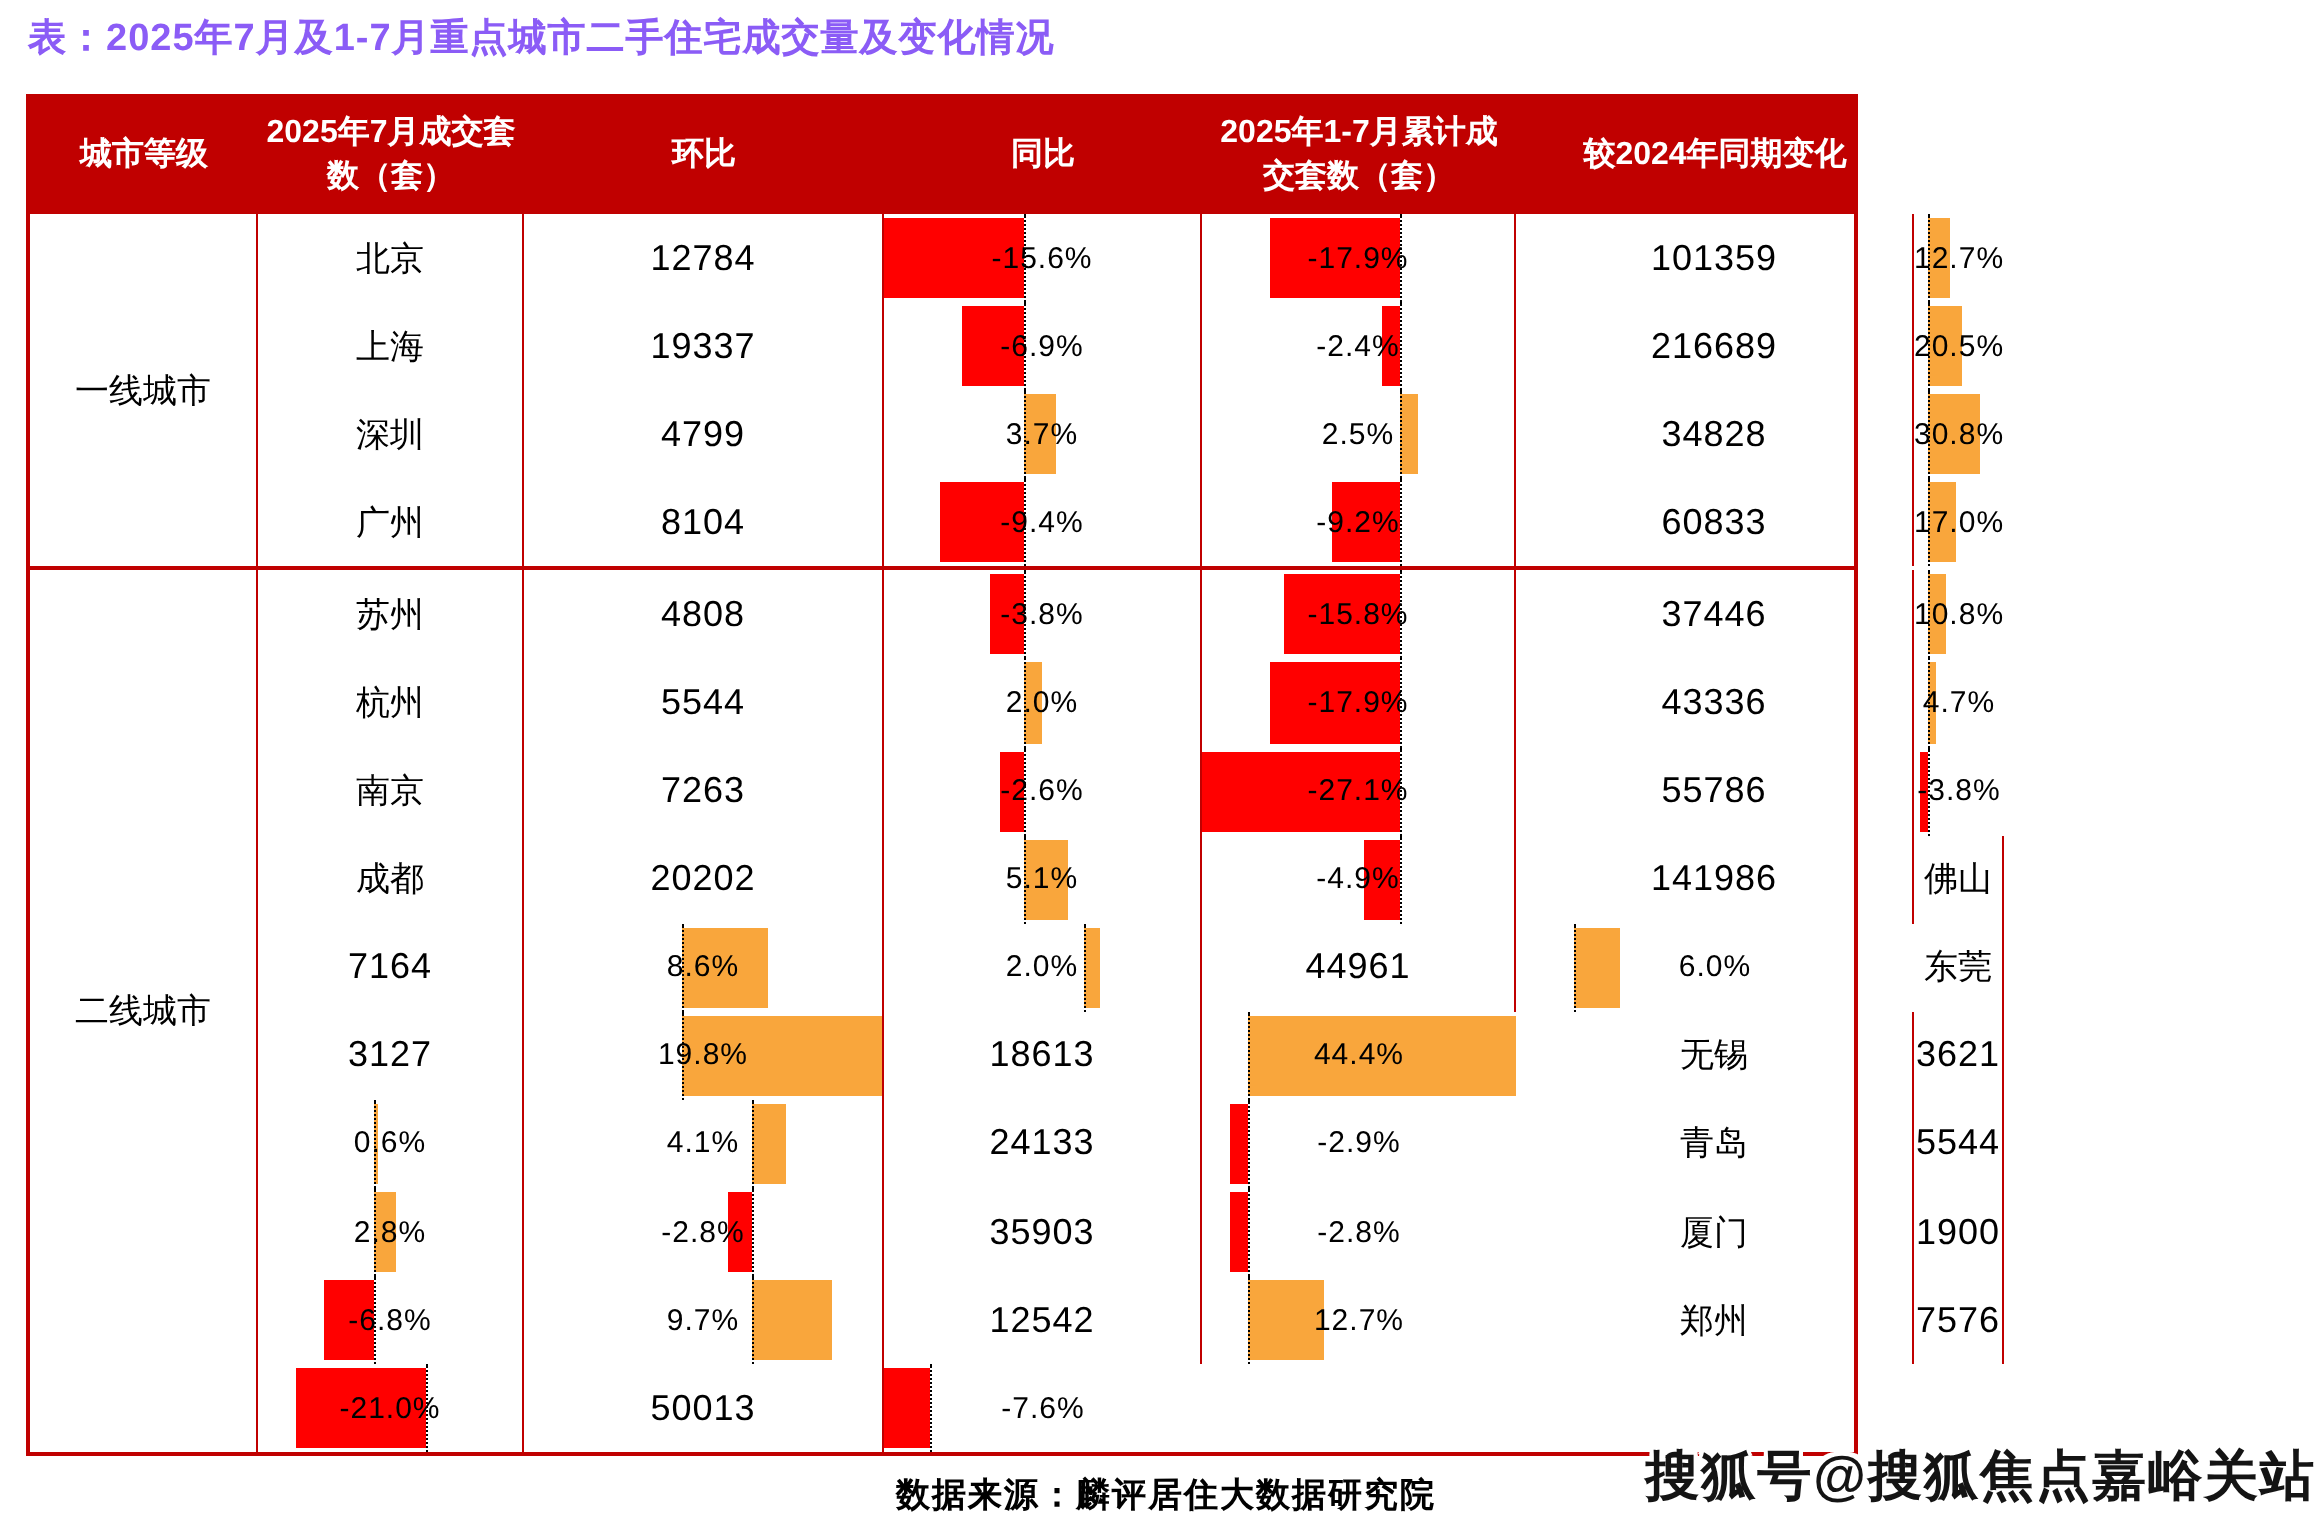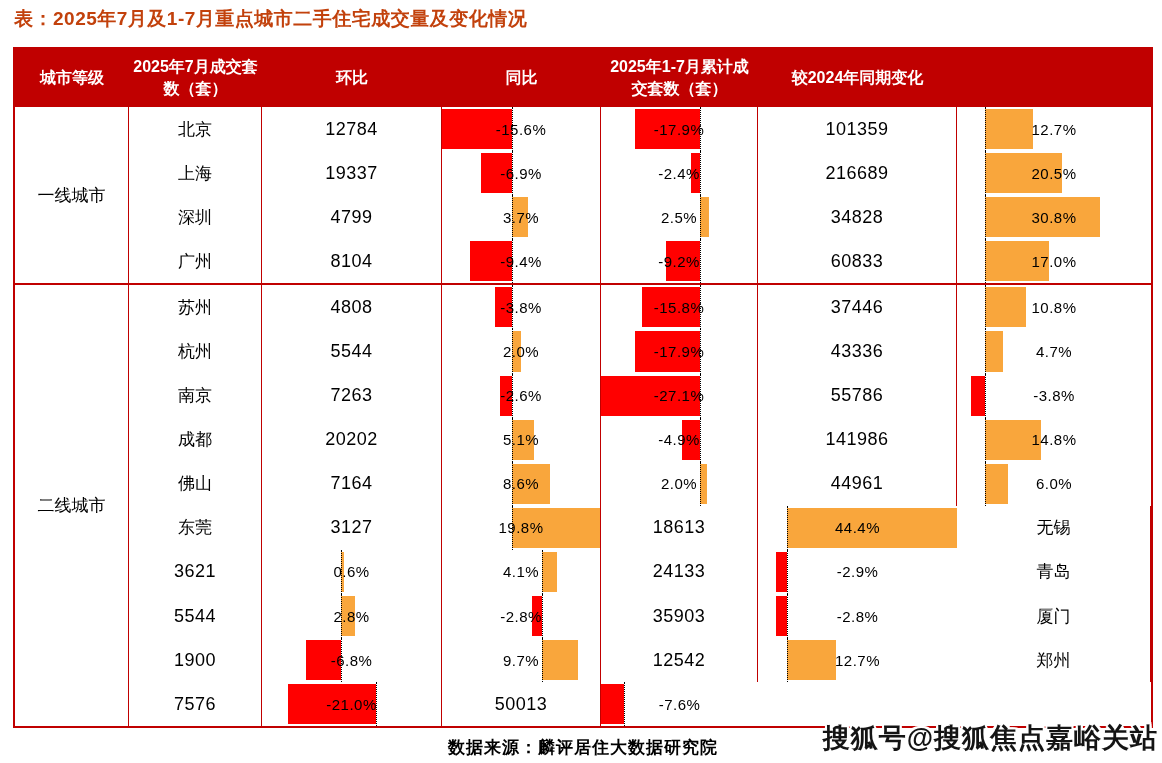--- a/index.html
+++ b/index.html
@@ -5,22 +5,22 @@
   :root{
     --border:#c00000; --headerBg:#c00000; --neg:#ff0000; --pos:#f9a63c;
     --rowH:44.1px;
     --cols:114px 133px 180px 159px 157px 199px 1fr;
   }
   *{margin:0;padding:0;box-sizing:border-box;}
   html,body{width:1162px;height:763px;background:#ffffff;overflow:hidden;
     font-family:"Liberation Sans","DejaVu Sans",sans-serif;color:#000;}
   .page{position:relative;width:1162px;height:763px;}
   .title{position:absolute;left:14px;top:6px;font-size:19px;font-weight:bold;
-    letter-spacing:.5px;color:#c2410c;}
-  .table{position:absolute;left:13px;top:47px;width:1140px;border:2px solid var(--border);
+    letter-spacing:.5px;color:#8b5cf6;}
+  .table{position:absolute;left:13px;top:47px;width:916px;border:2px solid var(--border);
     background:#fff;}
   .thead{display:grid;grid-template-columns:var(--cols);height:58px;background:var(--headerBg);}
   .th{color:#fff;font-weight:bold;font-size:16px;display:flex;align-items:center;
     justify-content:center;text-align:center;white-space:pre-line;line-height:1.35;}
   .tgroup{display:grid;grid-template-columns:var(--cols);grid-auto-rows:var(--rowH);}
   .tgroup.second{border-top:2px solid var(--border);}
   .cell{position:relative;border-right:1px solid var(--border);display:flex;
     align-items:center;justify-content:center;font-size:17px;overflow:visible;}
   .cell.lastcol{border-right:none;}
   .cell.num{font-size:18px;letter-spacing:.5px;}
@@ -190,25 +190,20 @@
             <div class="bar" style="left: 44.0678%; width: 14.4068%; background: rgb(249, 166, 60);"></div>
             <div class="axis" style="left: 44.0678%;"></div>
             <div class="pct">5.1%</div>
           </div>
           <div class="cell barcell">
             <div class="bar" style="left: 51.9906%; width: 11.4754%; background: rgb(255, 0, 0);"></div>
             <div class="axis" style="left: 63.466%;"></div>
             <div class="pct">-4.9%</div>
           </div>
           <div class="cell num">141986</div>
-          <div class="cell barcell lastcol">
-            <div class="bar" style="left: 14.6154%; width: 28.4615%; background: rgb(249, 166, 60);"></div>
-            <div class="axis" style="left: 14.6154%;"></div>
-            <div class="pct">14.8%</div>
-          </div>
           <div class="cell">佛山</div>
           <div class="cell num">7164</div>
           <div class="cell barcell">
             <div class="bar" style="left: 44.0678%; width: 24.2938%; background: rgb(249, 166, 60);"></div>
             <div class="axis" style="left: 44.0678%;"></div>
             <div class="pct">8.6%</div>
           </div>
           <div class="cell barcell">
             <div class="bar" style="left: 63.466%; width: 4.68384%; background: rgb(249, 166, 60);"></div>
             <div class="axis" style="left: 63.466%;"></div>

